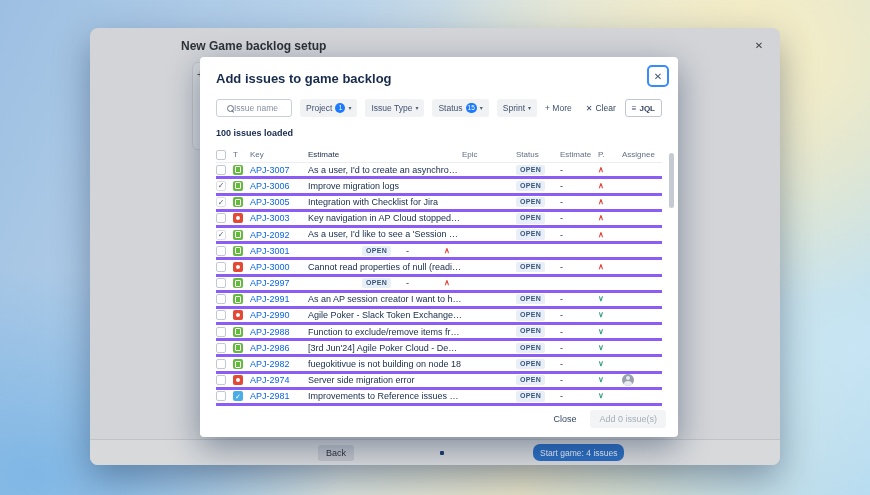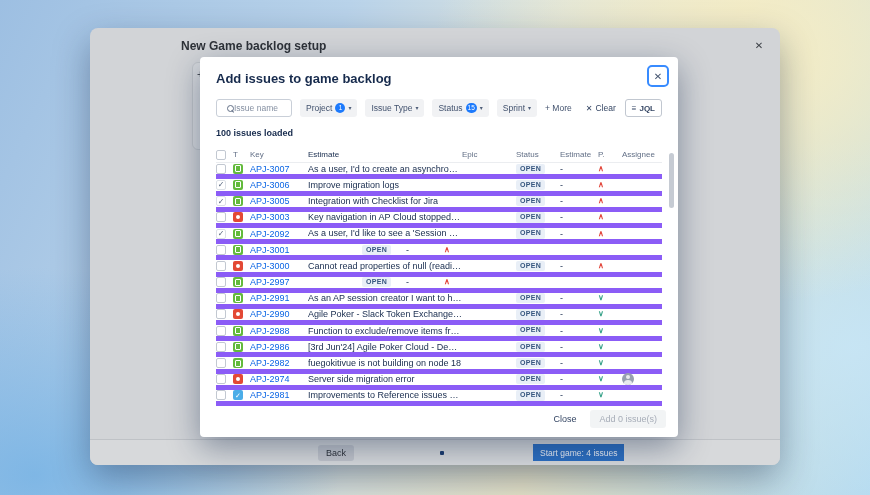--- a/index.html
+++ b/index.html
@@ -23,21 +23,21 @@
     border:1px solid #c2c5c9; border-radius:6px; background:#d8dadd; }
   .ghost-plus { position:absolute; left:107px; top:40px; font-size:11px; color:#4a4e54; }
   .window-footer { position:absolute; left:0; bottom:0; width:100%; height:26px;
     background:#d7d9db; border-top:1px solid #bfc2c6; border-radius:0 0 8px 8px; }
   .back-btn { position:absolute; left:228px; top:5px; height:16px; padding:0 8px;
     background:rgba(9,30,66,.10); border-radius:3px; font-size:9px; color:#2e3238;
     display:flex; align-items:center; }
   .page-dot { position:absolute; left:350px; top:11px; width:4px; height:4px;
     background:#1c3c6e; border-radius:1px; }
   .start-btn { position:absolute; left:443px; top:4px; height:17px; padding:0 7px;
-    background:#2d6fc1; border-radius:0; font-size:8.5px; color:#eef2f8;
+    background:#2d6fc1; border-radius:7px; font-size:8.5px; color:#eef2f8;
     display:flex; align-items:center; }
 
   
   .dialog { position:absolute; left:200px; top:57px; width:478px; height:380px;
     background:#fff; border-radius:4px; box-shadow:0 10px 32px rgba(9,30,66,.42);
     color:#172B4D; }
   .dialog-close { position:absolute; right:9px; top:8px; width:22px; height:22px;
     border:2px solid #388BFF; border-radius:5px; background:#fff; font-size:10px;
     color:#44546F; display:flex; align-items:center; justify-content:center; }
   .dialog-body { padding:14px 16px 0 16px; }
@@ -68,21 +68,21 @@
   .jql-btn { display:flex; align-items:center; gap:3px; height:18px; padding:0 6px;
     border:1px solid #C1C7D0; border-radius:3px; font-size:8px; font-weight:bold; color:#344563; }
   .jql-lines { font-size:8px; color:#344563; }
 
   .loaded-text { font-size:9px; font-weight:bold; color:#172B4D; margin-bottom:9px; }
 
   
   .table { position:relative; }
   .thead, .row { display:flex; align-items:center; height:16.2px; }
   .thead { color:#626F86; font-size:8px; border-bottom:1px solid #EBEDF0; }
-  .row { border-bottom:5px solid #8b5cf6; font-size:9px; }
+  .row { border-bottom:3px solid #8b5cf6; font-size:9px; }
   .cell { display:flex; align-items:center; overflow:hidden; white-space:nowrap; }
   .c-check { width:17px; flex:0 0 auto; }
   .c-type { width:17px; flex:0 0 auto; }
   .c-key { width:58px; flex:0 0 auto; }
   .c-summary { flex:1 1 auto; text-overflow:ellipsis; color:#172B4D; display:block; line-height:16.2px; }
   .c-epic { width:54px; flex:0 0 auto; }
   .c-status { width:44px; flex:0 0 auto; }
   .c-estimate { width:38px; flex:0 0 auto; }
   .c-priority { width:24px; flex:0 0 auto; }
   .c-assignee { width:40px; flex:0 0 auto; }

